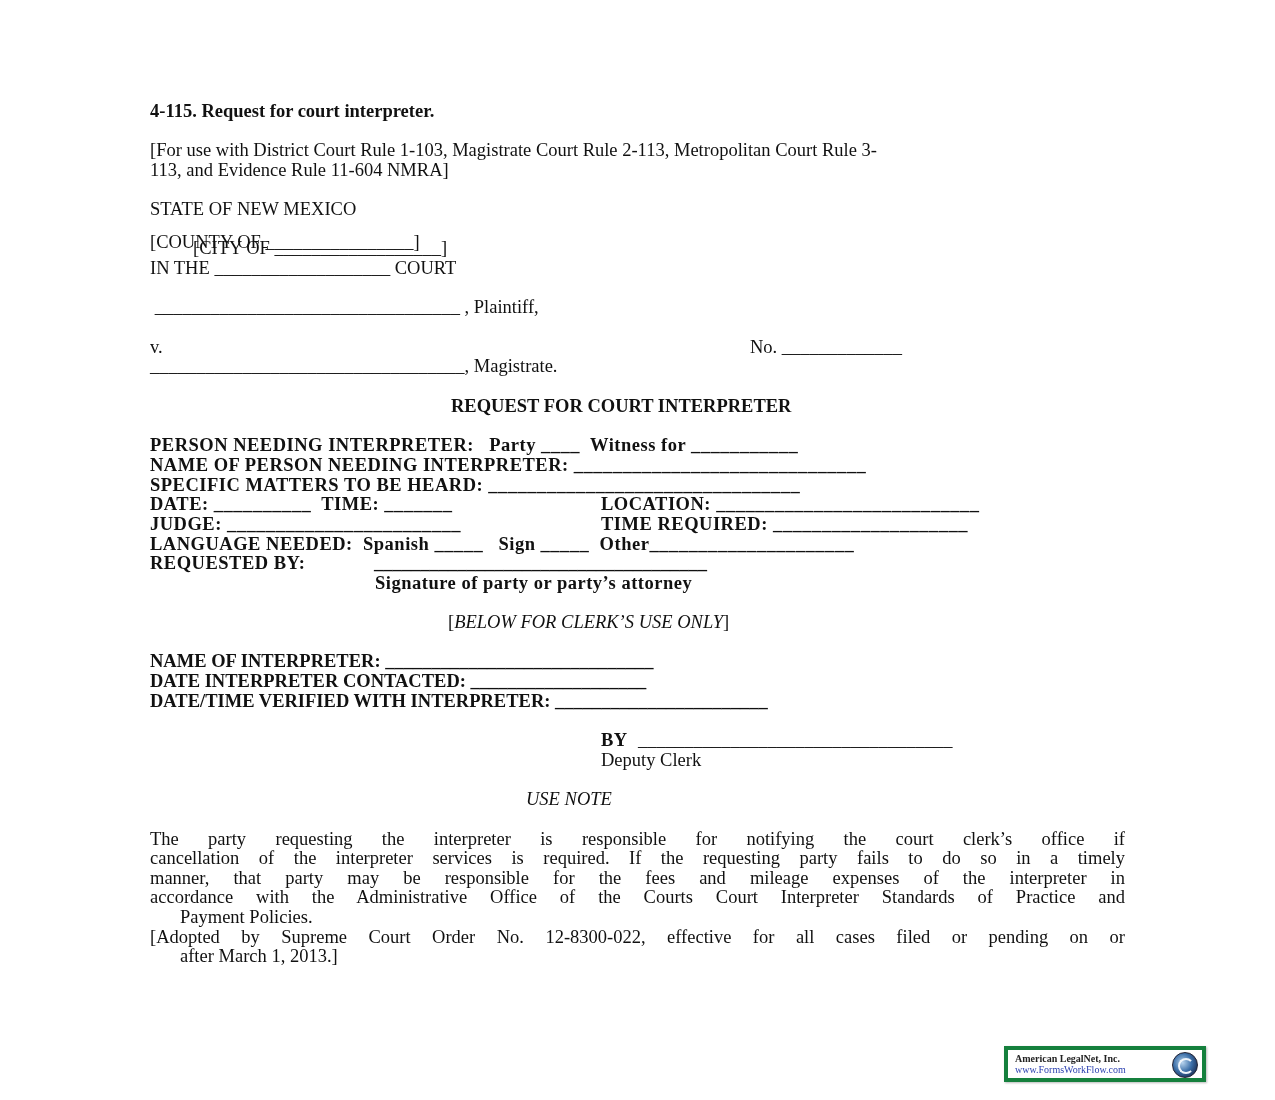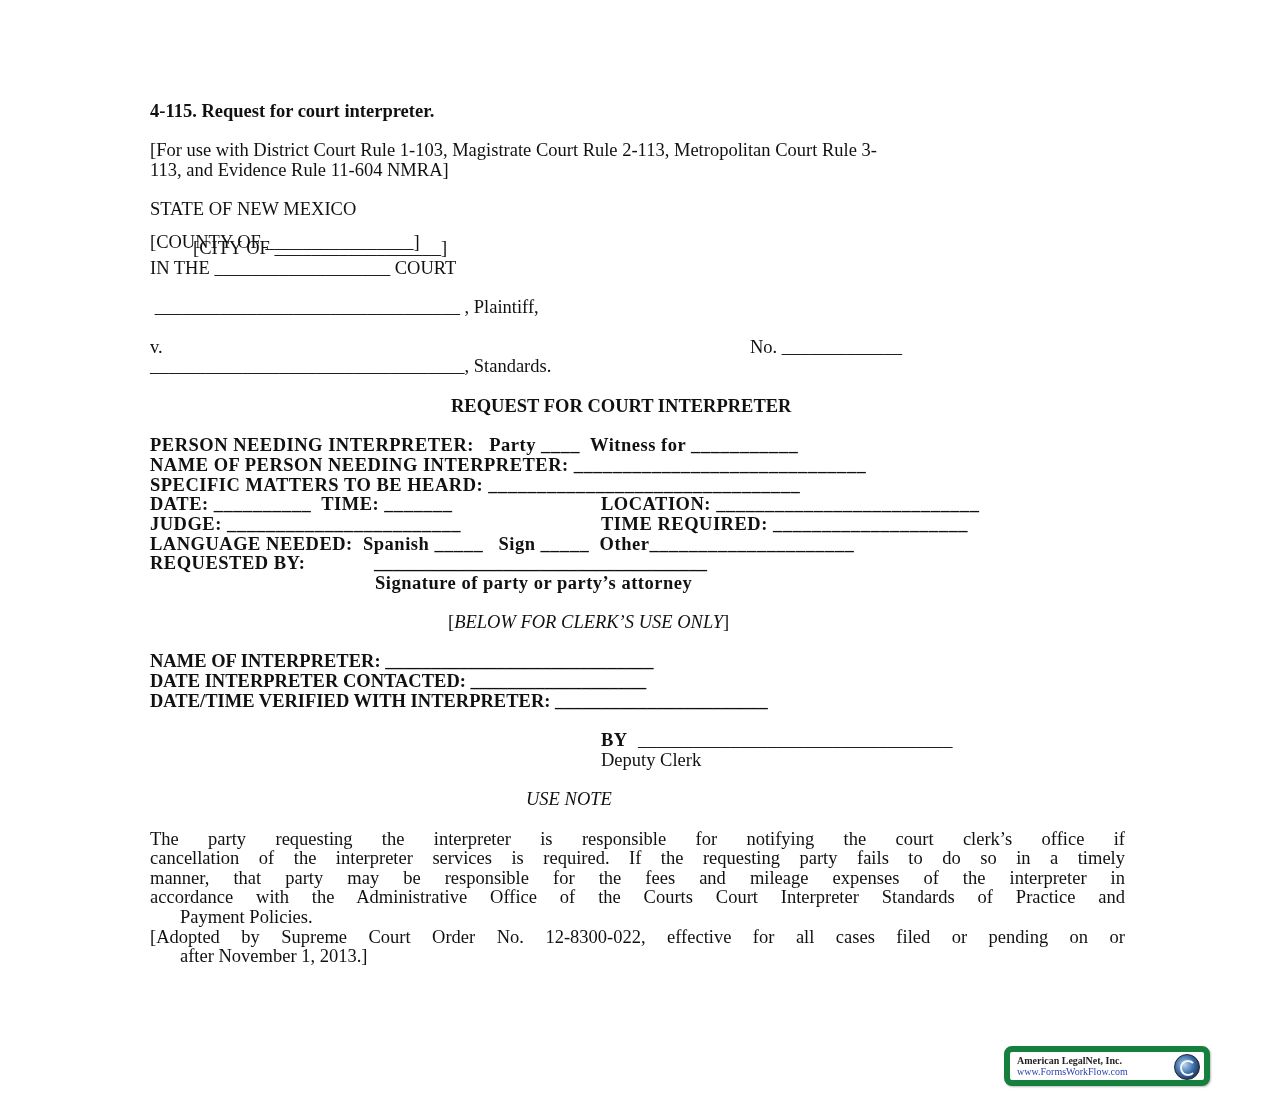--- a/index.html
+++ b/index.html
@@ -5,21 +5,21 @@
   html, body { margin: 0; padding: 0; background: #ffffff; }
   body { width: 1275px; height: 1100px; position: relative; overflow: hidden;
          font-family: "Liberation Serif", "DejaVu Serif", serif; color: #111; }
   .line { position: absolute; left: 150px; font-size: 18.5px; line-height: 20px; white-space: pre; }
   .bold { font-weight: bold; }
   .upper { letter-spacing: 0.5px; }
   .justify { white-space: normal; text-align: justify; text-align-last: justify; width: 975px; }
   .justify.last { text-align-last: left; margin-left: 30px; }
   .italic { font-style: italic; }
   .badge { position: absolute; left: 1004px; top: 1046px; width: 194px; height: 28px;
-           border: 6px solid #15803d; border-radius: 8px; background: #fff;
+           border: 4px solid #15803d; border-radius: 0; background: #fff;
            box-shadow: 1px 1px 2px #bbb; font-family: "Liberation Serif", serif; }
   .badge .name { position: absolute; left: 7px; top: 3px; font-size: 10px; font-weight: bold; color: #222; }
   .badge .url { position: absolute; left: 7px; top: 14px; font-size: 10px; color: #2a3fb0; }
   .badge .globe { position: absolute; right: 4px; top: 2px; width: 24px; height: 24px; border-radius: 50%;
            background: radial-gradient(circle at 40% 40%, #b8d4ee 0%, #3c6fa8 45%, #1c2f55 80%);
            border: 1px solid #223; }
   .badge .globe::after { content: ""; position: absolute; left: 5px; top: 5px; width: 12px; height: 12px;
            border-radius: 50%; border: 2px solid #eef4fb; border-right-color: transparent; }
 </style>
 </head>
@@ -34,21 +34,21 @@
 
   <div class="line" style="top:199px;">STATE OF NEW MEXICO</div>
   <div class="line" style="top:232px;">[COUNTY OF ________________]</div>
   <div class="line" style="top:238px;margin-left:43px;">[CITY OF __________________]</div>
   <div class="line" style="top:258px;text-align:center;">IN THE ___________________ COURT</div>
 
   <div class="line" style="top:297px;"> _________________________________ , Plaintiff,</div>
 
   <div class="line" style="top:337px;">v.</div>
   <div class="line" style="top:337px; left:750px;">No. _____________</div>
-  <div class="line" style="top:356px;">__________________________________, Standards.</div>
+  <div class="line" style="top:356px;">__________________________________, Magistrate.</div>
 
   <div class="line bold" style="top:396px; left:451px;">REQUEST FOR COURT INTERPRETER</div>
 
   <div class="line bold upper" style="top:435px;">PERSON NEEDING INTERPRETER:   Party ____  Witness for ___________</div>
   <div class="line bold upper" style="top:455px;">NAME OF PERSON NEEDING INTERPRETER: ______________________________</div>
   <div class="line bold upper" style="top:475px;">SPECIFIC MATTERS TO BE HEARD: ________________________________</div>
   <div class="line bold upper" style="top:494px;">DATE: __________  TIME: _______</div>
   <div class="line bold upper" style="top:494px; left:601px;">LOCATION: ___________________________</div>
   <div class="line bold upper" style="top:514px;">JUDGE: ________________________</div>
   <div class="line bold upper" style="top:514px; left:601px;">TIME REQUIRED: ____________________</div>
@@ -68,21 +68,21 @@
   <div class="line" style="top:750px; left:601px;">Deputy Clerk</div>
 
   <div class="line" style="top:789px; left:526px;font-style:italic;">USE NOTE</div>
 
   <div class="line justify" style="top:829px;">The party requesting the interpreter is responsible for notifying the court clerk’s office if</div>
   <div class="line justify" style="top:848px;">cancellation of the interpreter services is required.  If the requesting party fails to do so in a timely</div>
   <div class="line justify" style="top:868px;">manner, that party may be responsible for the fees and mileage expenses of the interpreter in</div>
   <div class="line justify" style="top:887px;">accordance with the Administrative Office of the Courts Court Interpreter Standards of Practice and</div>
   <div class="line justify last" style="top:907px;">Payment Policies.</div>
   <div class="line justify" style="top:927px;">[Adopted by Supreme Court Order No. 12-8300-022, effective for all cases filed or pending on or</div>
-  <div class="line justify last" style="top:946px;">after November 1, 2013.]</div>
+  <div class="line justify last" style="top:946px;">after March 1, 2013.]</div>
 
 </div>
 
 <div class="badge">
   <div class="name">American LegalNet, Inc.</div>
   <div class="url">www.FormsWorkFlow.com</div>
   <div class="globe"></div>
 </div>
 
 </body></html>

